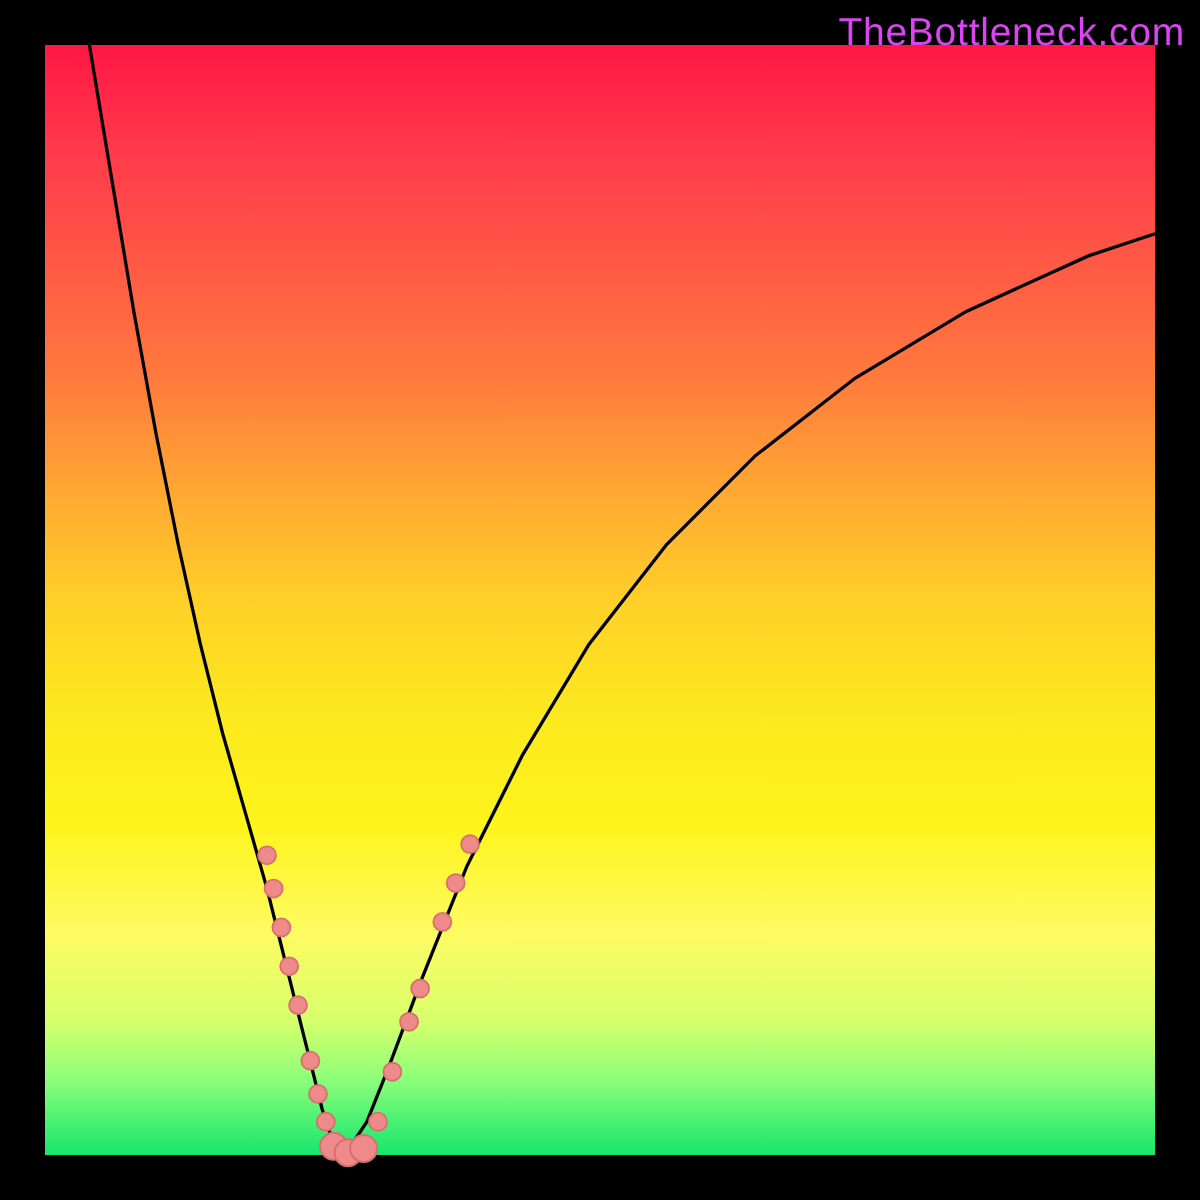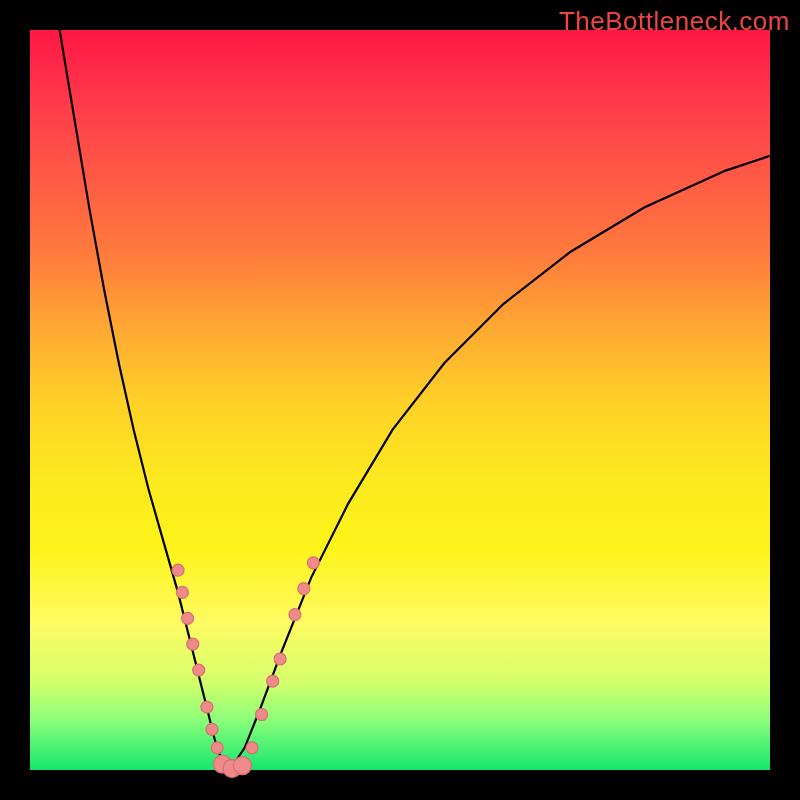--- a/index.html
+++ b/index.html
@@ -37,21 +37,21 @@
       #8fff7a 93%,
       #16e66d 100%
     );
   }
   .watermark {
     position: absolute;
     top: 6px;
     right: 10px;
     font-size: 26px;
     font-weight: 500;
-    color: #ef4444;
+    color: #d946ef;
     letter-spacing: 0.5px;
     user-select: none;
   }
   svg.overlay {
     position: absolute;
     left: 30px;
     top: 30px;
     width: 740px;
     height: 740px;
     overflow: visible;

